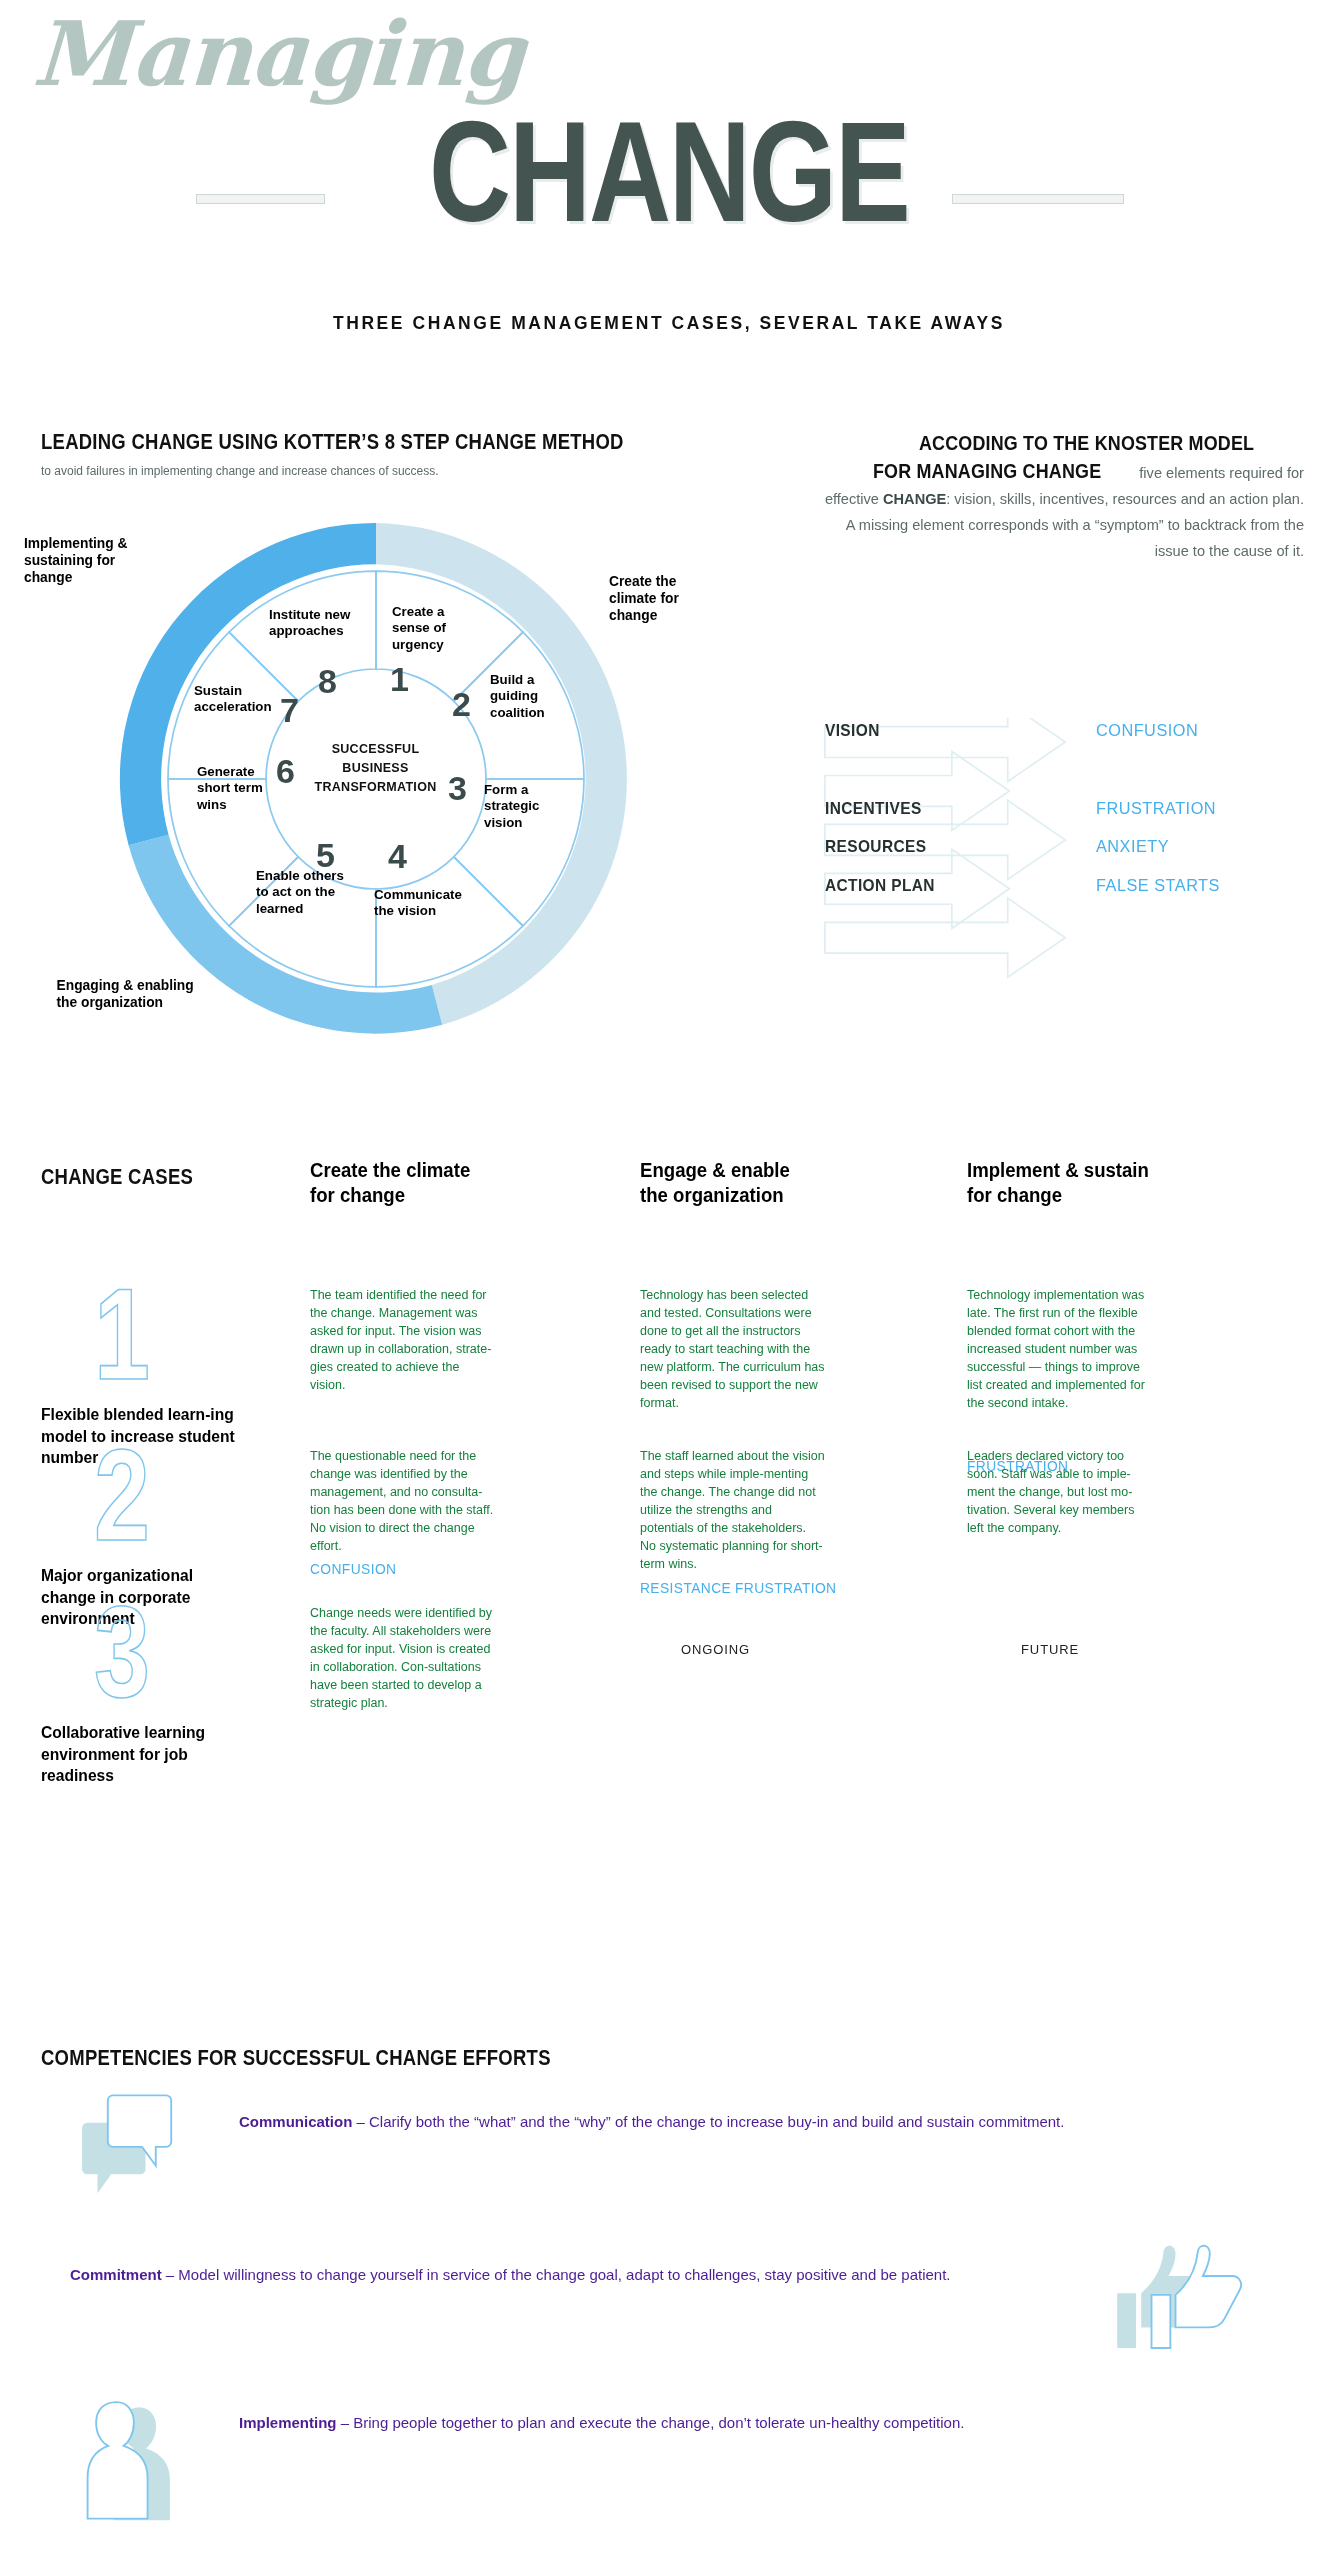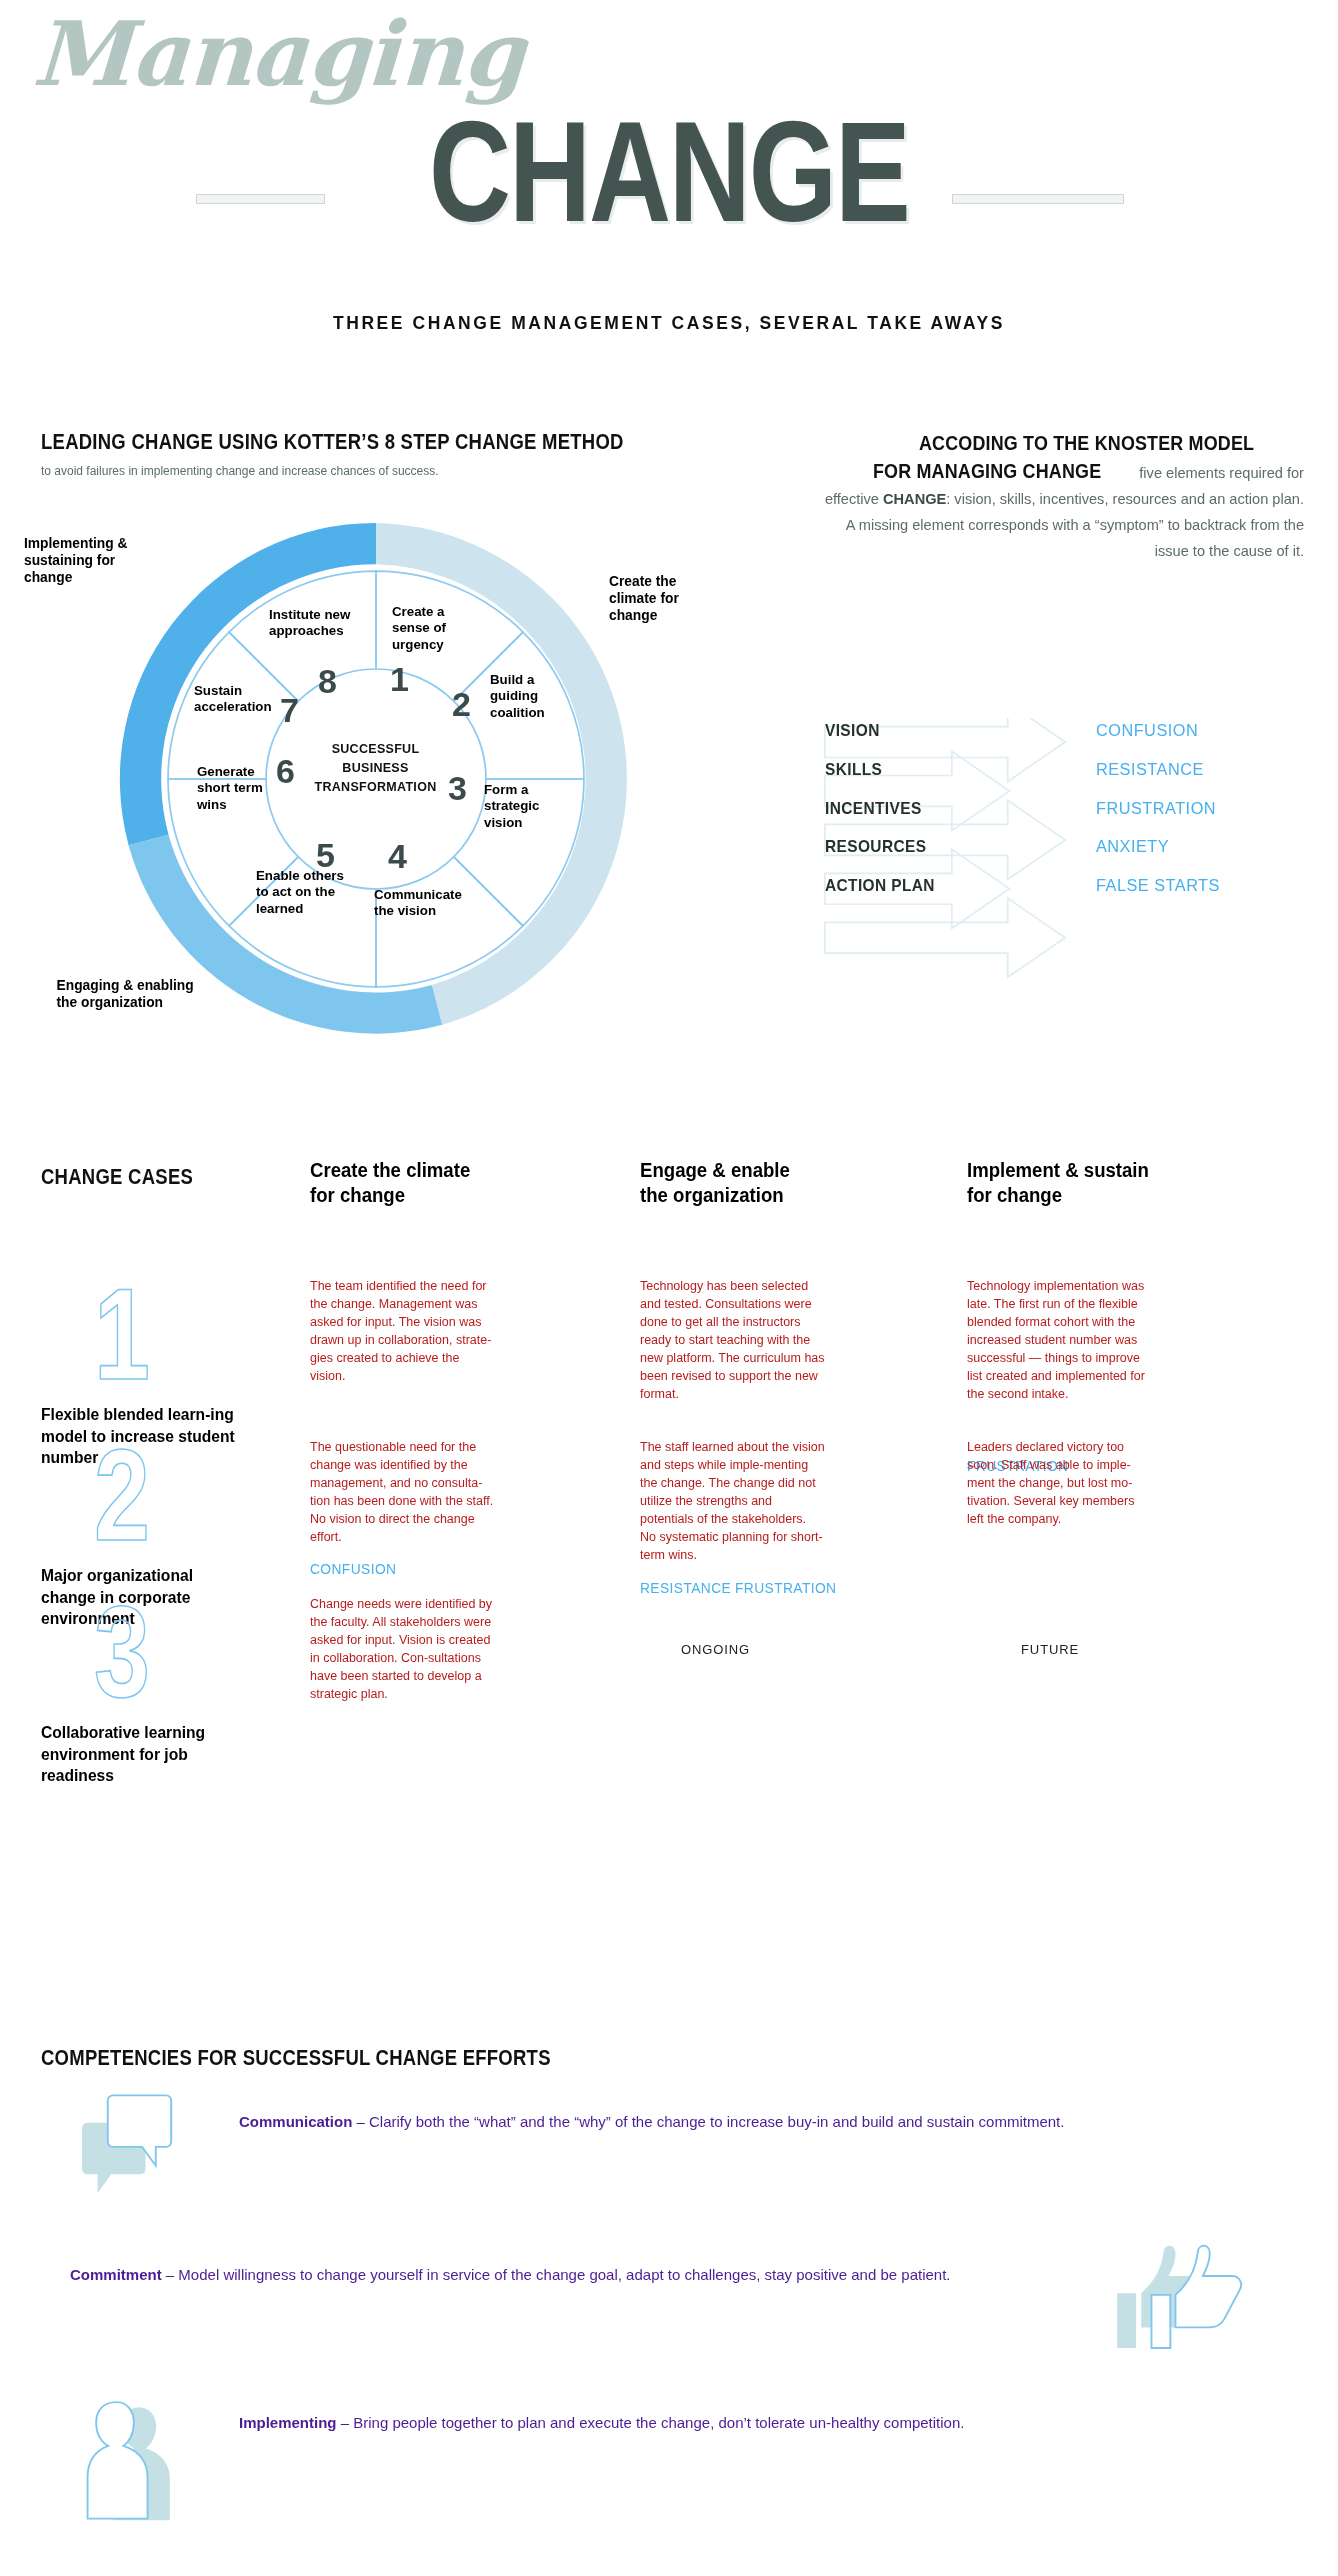--- a/index.html
+++ b/index.html
@@ -127,21 +127,21 @@
     transform:scaleX(0.78); transform-origin:left top;
   }
   .case-label {
     position:absolute; left:0; width:202px;
     font-family:"Liberation Sans Narrow","Liberation Sans", sans-serif;
     font-weight:700; font-size:16.3px; line-height:21.5px; color:#000;
     transform:scaleX(0.96); transform-origin:left top;
   }
   .cell {
     position:absolute; width:185px;
-    font-size:12.5px; line-height:18px; color:#b91c1c;
+    font-size:12.5px; line-height:18px; color:#15803d;margin-top:9px;
   }
   .symbadge {
     font-family:"Liberation Sans Narrow","Liberation Sans", sans-serif;
     font-weight:400; font-size:13.8px; letter-spacing:0.4px; color:#46b0ec;
     margin-top:12px; display:inline-block;
   }
   .status {
     position:absolute; font-size:13px; letter-spacing:0.9px; color:#222;
   }
 
@@ -250,24 +250,20 @@
           <path d="M2 6 L215 6 L215 -22 L282 24 L215 70 L215 42 L2 42 Z" transform="translate(0,118)"></path>
           <path d="M2 6 L150 6 L150 -22 L217 24 L150 70 L150 42 L2 42 Z" transform="translate(0,175)"></path>
           <path d="M2 6 L215 6 L215 -22 L282 24 L215 70 L215 42 L2 42 Z" transform="translate(0,232)"></path>
         </g>
       </svg>
 
       <div class="kn-row" style="top:3.4px;">
         <span class="kn-el">VISION</span>
         <span class="kn-sym">CONFUSION</span>
       </div>
-      <div class="kn-row" style="top:42px;">
-        <span class="kn-el">SKILLS</span>
-        <span class="kn-sym">RESISTANCE</span>
-      </div>
       <div class="kn-row" style="top:81px;">
         <span class="kn-el">INCENTIVES</span>
         <span class="kn-sym">FRUSTRATION</span>
       </div>
       <div class="kn-row" style="top:158px;">
         <span class="kn-el">ACTION PLAN</span>
         <span class="kn-sym">FALSE STARTS</span>
       </div>
       <div class="kn-row" style="top:119px;">
         <span class="kn-el">RESOURCES</span>

